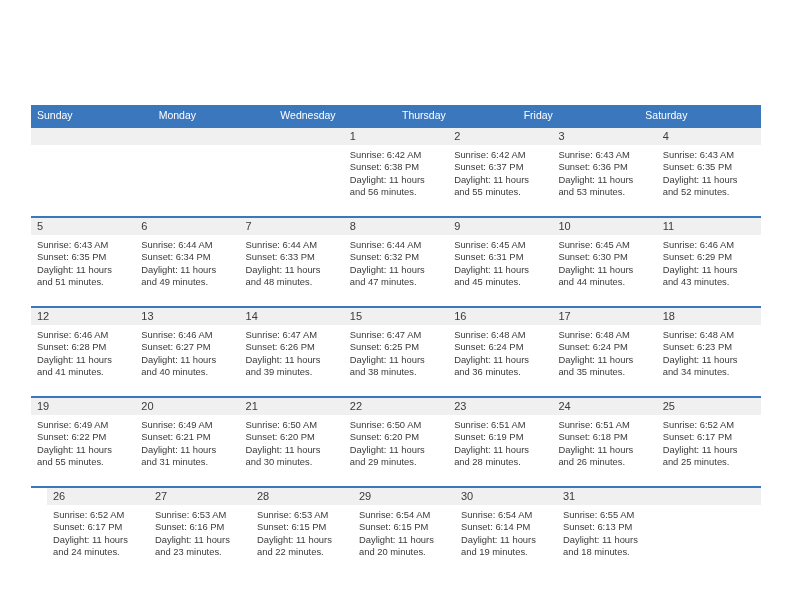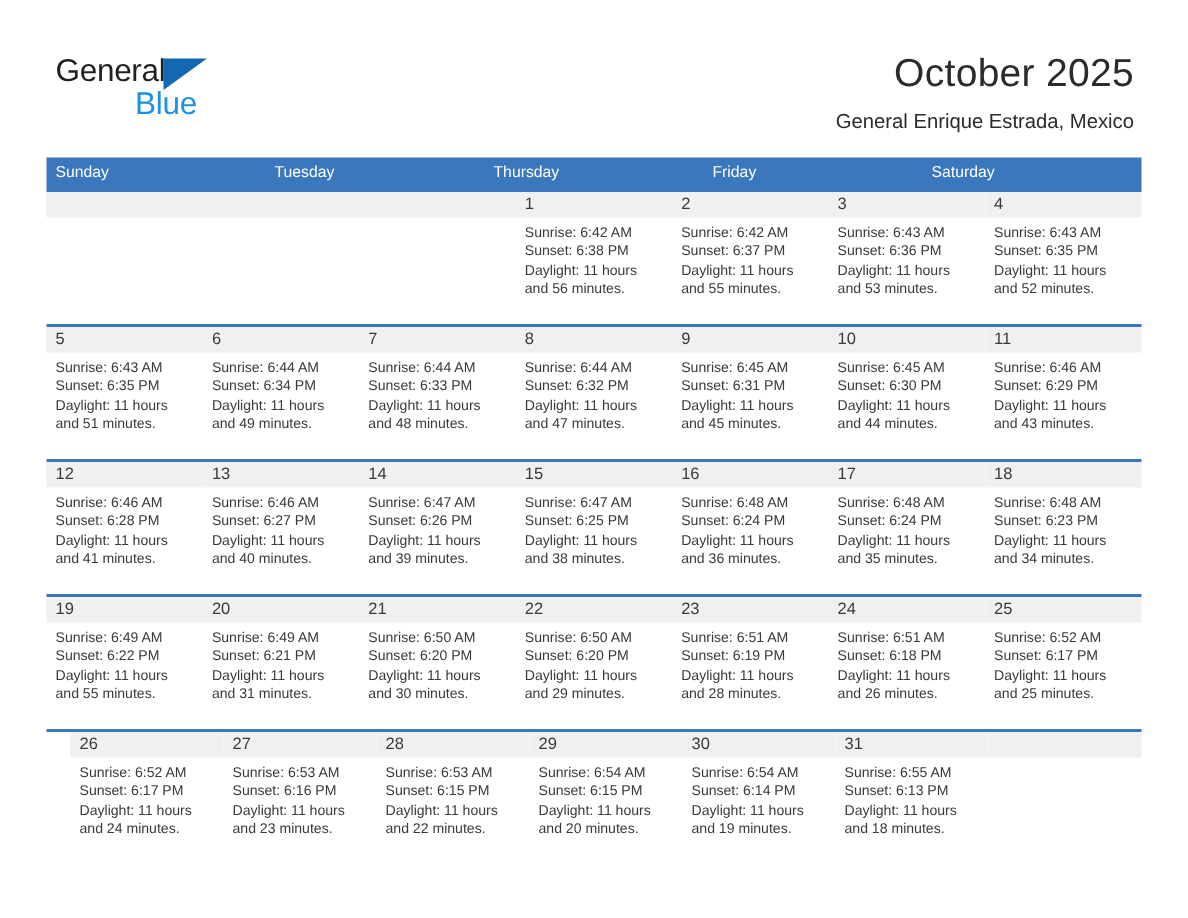--- a/index.html
+++ b/index.html
@@ -144,39 +144,26 @@
   }
   .day-body div {
     white-space: nowrap;
   }
 </style>
 </head>
 <body>
 
 <div class="page">
 
-  <div class="header">
-
-    <div class="logo">
-      <span class="logo-general">General</span>
-      <span class="logo-triangle"></span>
-      <span class="logo-blue">Blue</span>
-    </div>
-
-    <div class="title-block">
-      <div class="cal-title">October 2025</div>
-      <div class="cal-subtitle">General Enrique Estrada, Mexico</div>
-    </div>
-
-  </div>
 
   <div class="calendar">
     <div class="weekday-row">
       <div class="weekday">Sunday</div>
-      <div class="weekday">Tuesday</div>
+      <div class="weekday">Monday</div>
+      <div class="weekday">Wednesday</div>
       <div class="weekday">Thursday</div>
       <div class="weekday">Friday</div>
       <div class="weekday">Saturday</div>
     </div>
 
     <div id="weeks-container">
         <div class="week-row">
           <div class="day-cell empty">
             <div class="day-number-band"></div>
           </div>

